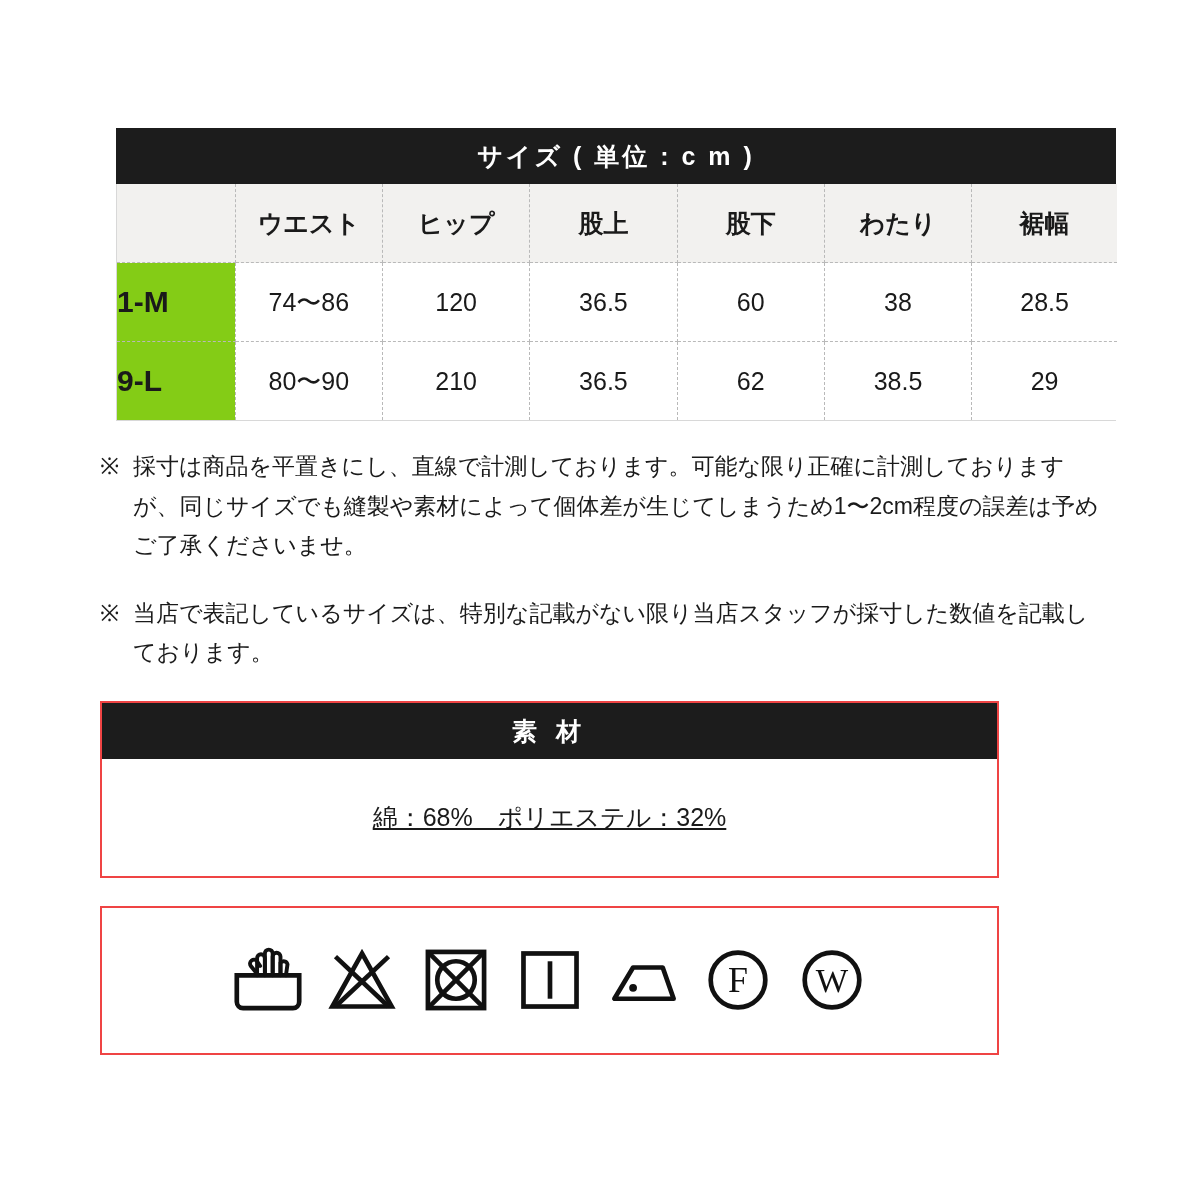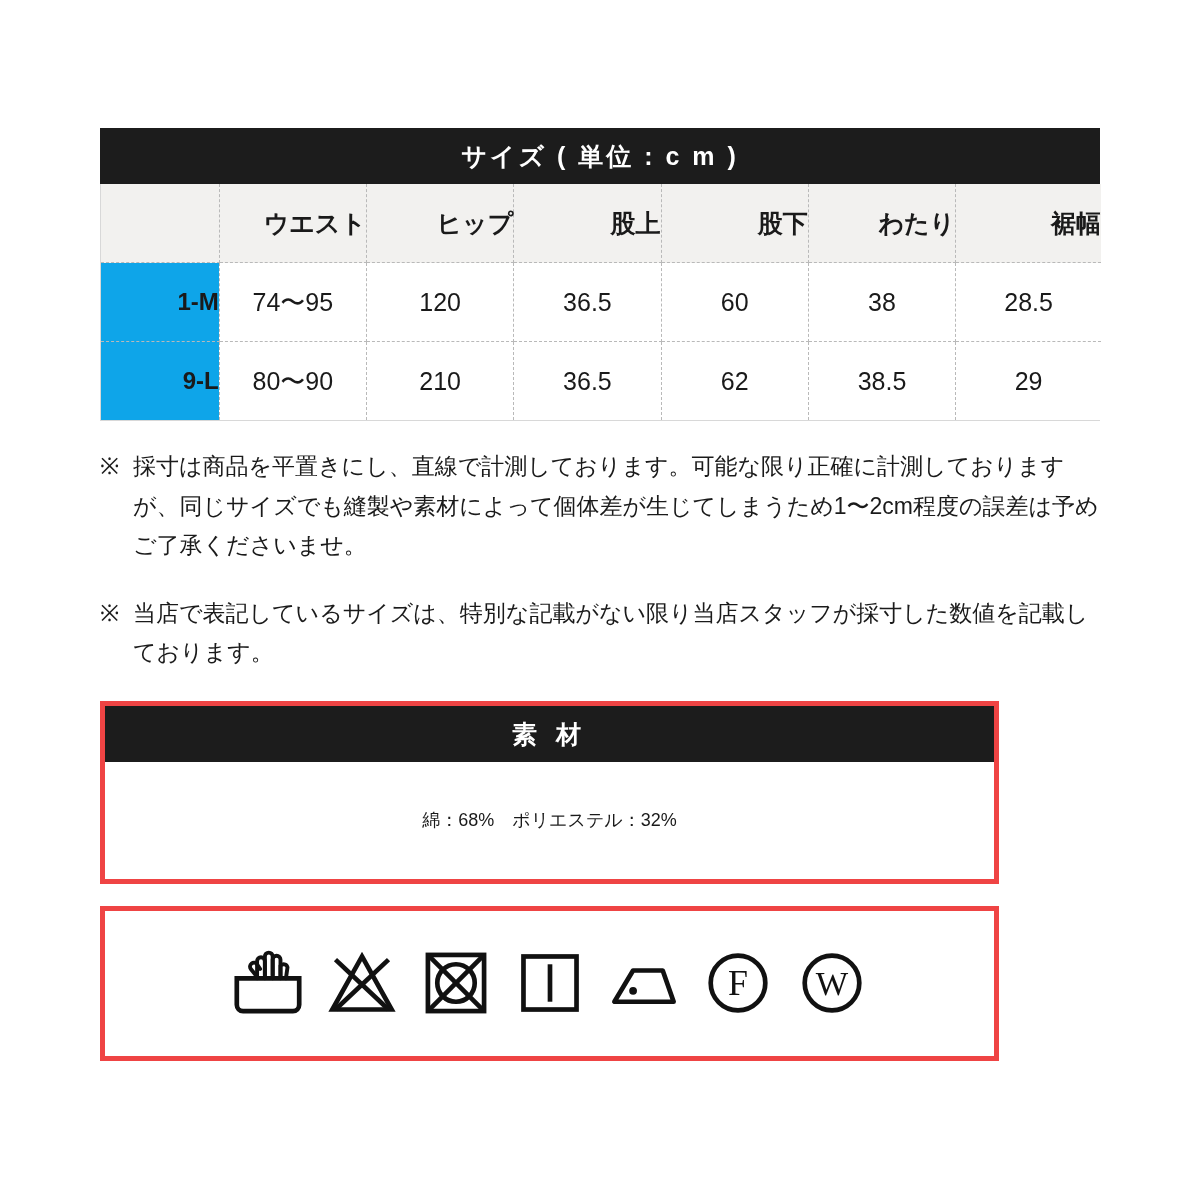--- a/index.html
+++ b/index.html
@@ -42,43 +42,43 @@
     text-align: center;
     height: 56px;
     padding: 0;
   }
   .size-table th.colhead {
     background: #f2f1ef;
     font-size: 25px;
     font-weight: bold;
     color: #1a1a1a;
     height: 78px;
-    text-align: right;
+    text-align: center;
     border-right: 1px dashed #b9b9b9;
     border-bottom: 1px dashed #b9b9b9;
     padding: 0;
   }
   .size-table th.corner {
     background: #f2f1ef;
     border-right: 1px dashed #b9b9b9;
     border-bottom: 1px dashed #b9b9b9;
     padding: 0;
   }
   .size-table th.colhead:last-child {
     border-right: none;
   }
   .size-table td.rowhead {
-    font-size: 24px;
-    font-weight: bold;
-    text-align: right;
+    font-size: 30px;
+    font-weight: bold;
+    text-align: left;
     height: 78px;
     border-right: 1px dashed #b9b9b9;
     border-bottom: 1px dashed #b9b9b9;
     padding: 0;
-    background: #0ea5e9;
+    background: #84cc16;
   }
   .size-table td.cell {
     font-size: 25px;
     text-align: center;
     border-right: 1px dashed #b9b9b9;
     border-bottom: 1px dashed #b9b9b9;
     padding: 0;
     background: #ffffff;
   }
   .size-table td.cell:last-child,
@@ -89,20 +89,21 @@
     border-bottom: none;
   }
   .table-wrap {
     border: 1px solid #d8d8d8;
     border-top: none;
     width: 1000px;
     box-sizing: border-box;
   }
   .table-outer {
     width: 1000px;
+    margin-left: 16px;
   }
 
   
   .notes {
     margin-top: 26px;
     width: 1000px;
   }
   .note {
     font-size: 23px;
     line-height: 1.72;
@@ -114,42 +115,43 @@
   }
   .note .mark {
     position: absolute;
     left: 0;
     top: 0;
   }
 
   
   .section {
     width: 899px;
-    margin-top: 22px;
-    border: 5px solid #ef4444;
+    margin-top: 28px;
+    border: 2px solid #ef4444;
     box-sizing: border-box;
   }
   .section-header {
     background: #1c1c1c;
     color: #ffffff;
     font-size: 25px;
     font-weight: bold;
     letter-spacing: 6px;
     text-align: center;
     height: 56px;
     line-height: 56px;
   }
   .section-body {
     background: #ffffff;
     text-align: center;
   }
   .material-body {
     height: 117px;
     line-height: 117px;
-    font-size: 18px;
+    font-size: 25px;
+    text-decoration: underline;
   }
   .care-body {
     height: 145px;
     display: flex;
     align-items: center;
     justify-content: center;
     gap: 16px;
   }
   .care-icon {
     width: 78px;
@@ -189,21 +191,21 @@
             <th class="corner"></th>
             <th class="colhead">ウエスト</th>
             <th class="colhead">ヒップ</th>
             <th class="colhead">股上</th>
             <th class="colhead">股下</th>
             <th class="colhead">わたり</th>
             <th class="colhead">裾幅</th>
           </tr>
           <tr>
             <td class="rowhead">1-M</td>
-            <td class="cell">74〜95</td>
+            <td class="cell">74〜86</td>
             <td class="cell">120</td>
             <td class="cell">36.5</td>
             <td class="cell">60</td>
             <td class="cell">38</td>
             <td class="cell">28.5</td>
           </tr>
           <tr class="last-row">
             <td class="rowhead">9-L</td>
             <td class="cell">80〜90</td>
             <td class="cell">210</td>

